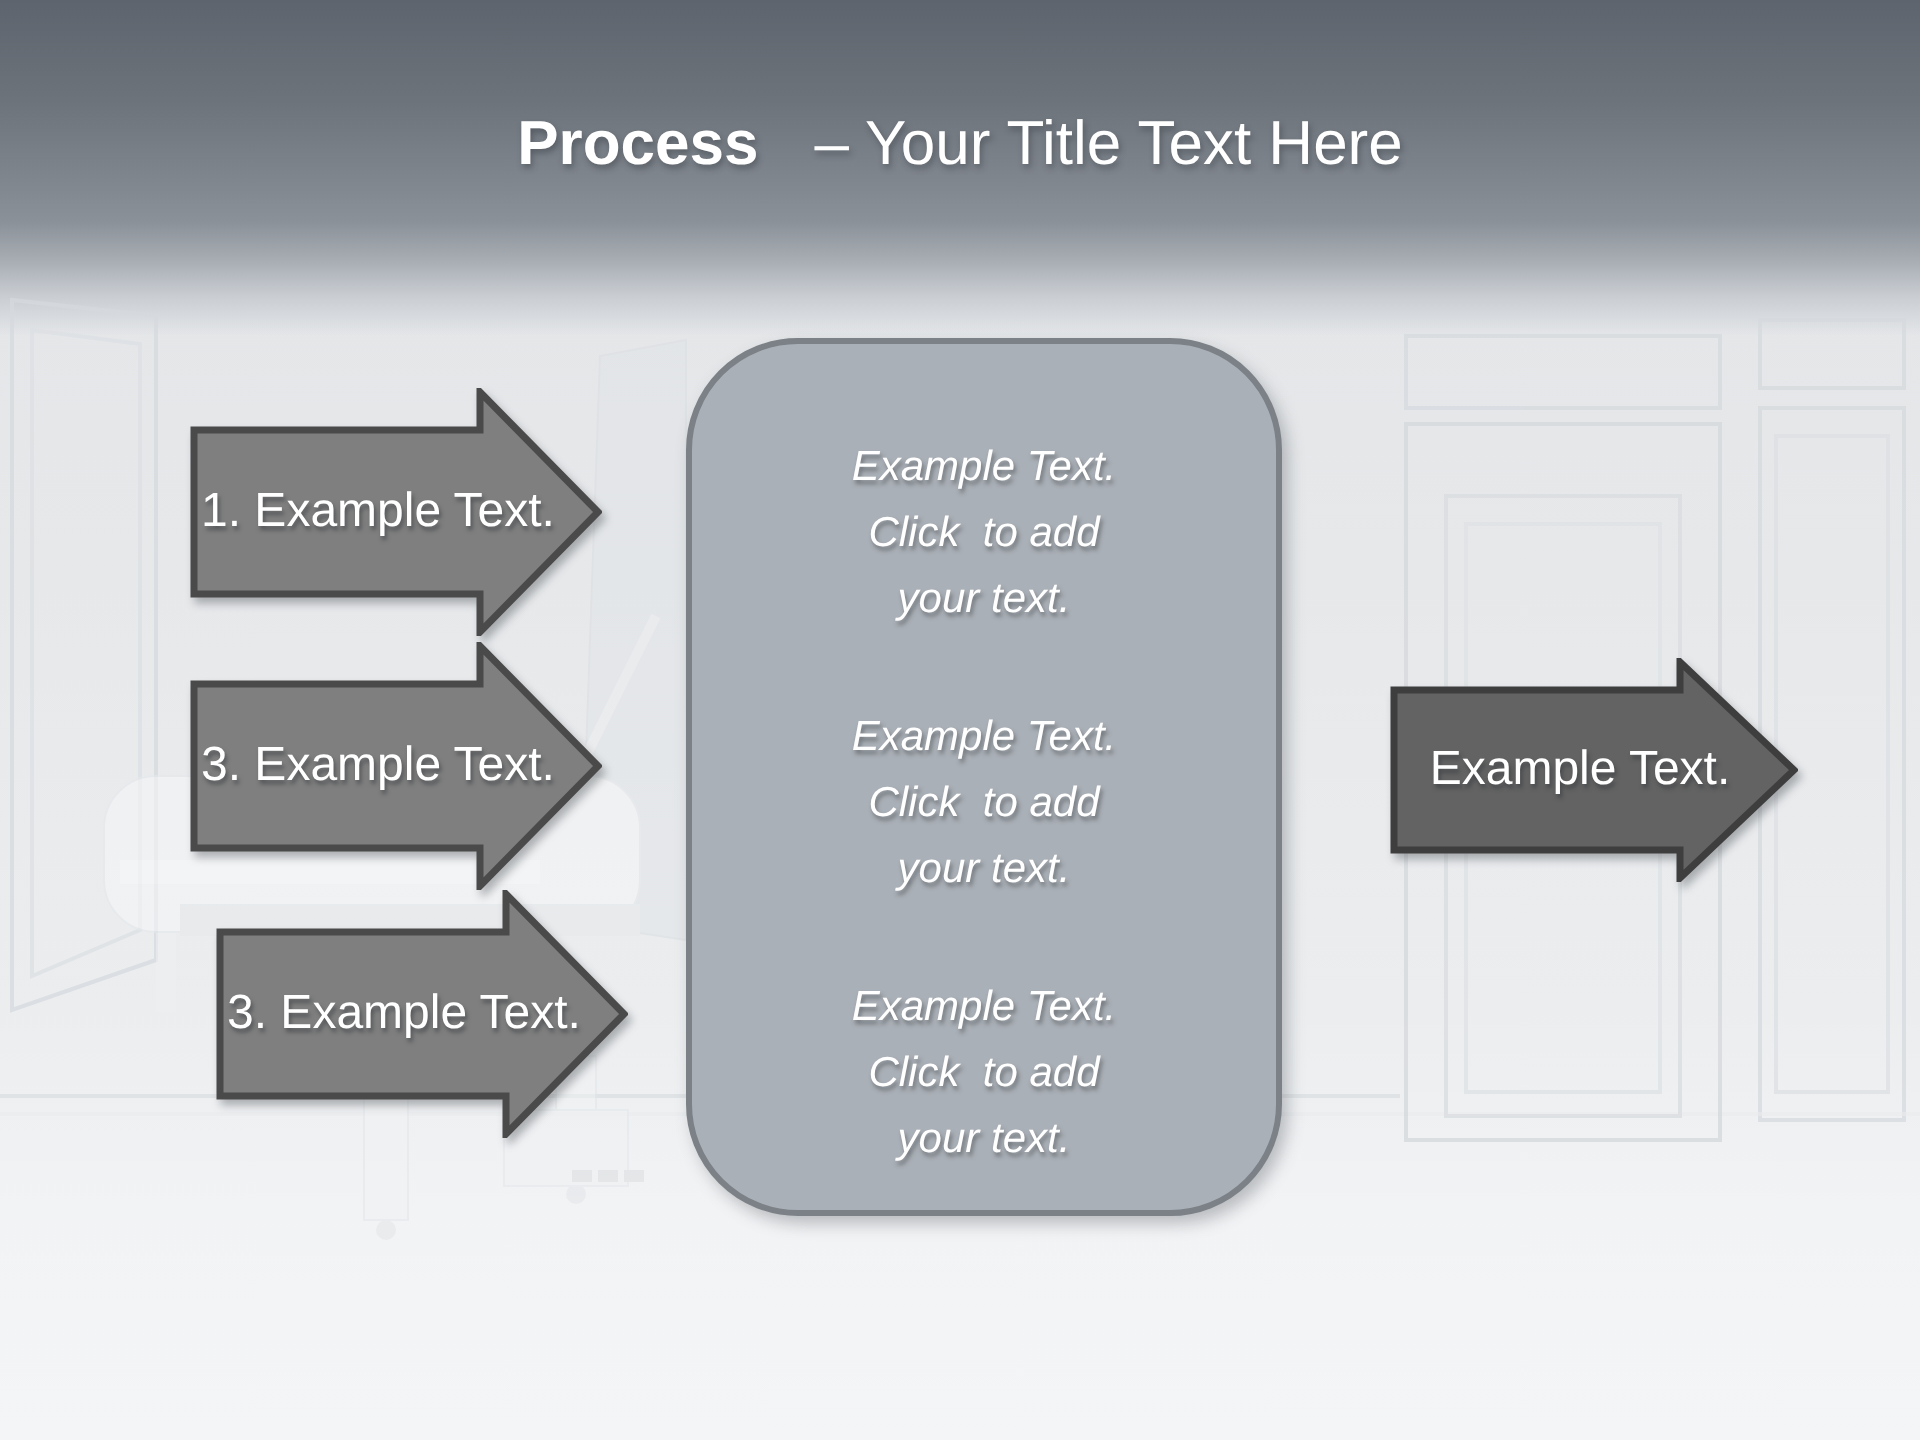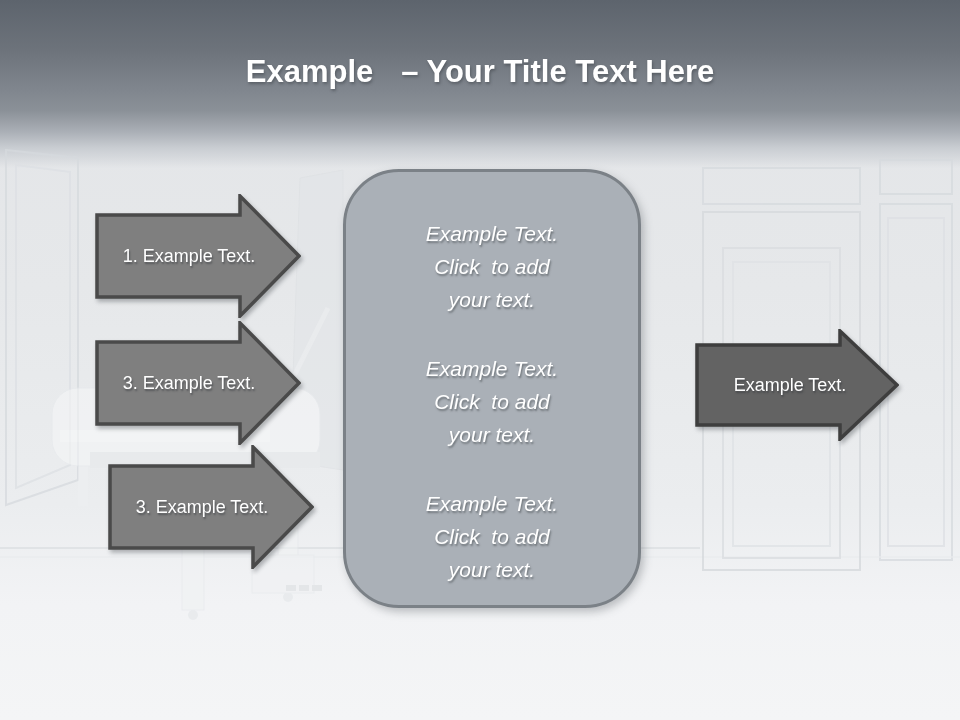--- a/index.html
+++ b/index.html
@@ -16,29 +16,29 @@
       var(--header-top,#5d646d) 0%, #6d737b 30%, #81878f 55%,
       var(--header-mid,#8b9198) 66%, #a9aeb5 78%, #c9cdd2 88%,
       rgba(227,229,232,0) 100%);
   }
   .title {
     position:absolute; top:54px; left:0; width:960px; margin:0;
     text-align:center; color:#fff; font-size:31px; font-weight:400;
     text-shadow:1px 2px 3px rgba(40,45,50,0.40); cursor:default;
   }
   .title-bold { font-weight:700; }
-  .title-rest { margin-left:28px; font-weight:700; }
+  .title-rest { margin-left:28px; font-weight:400; }
   
   .bg-decor { position:absolute; top:0; left:0; pointer-events:none; }
   
   .arrow { position:absolute; }
   .arrow svg { display:block; filter:drop-shadow(2px 3px 2px rgba(70,75,80,0.40)); }
   .arrow-label {
     position:absolute; display:flex; align-items:center; justify-content:center;
-    color:#fff; font-size:18px; text-shadow:1px 2px 2px rgba(45,50,55,0.55);
+    color:#fff; font-size:24px; text-shadow:1px 2px 2px rgba(45,50,55,0.55);
     white-space:pre-wrap; cursor:default;
   }
   .arrow-1 { left:95px; top:194px; }
   .arrow-2 { left:95px; top:321px; }
   .arrow-3 { left:108px; top:445px; }
   .arrow-left .arrow-label { left:0; top:21px; width:188px; height:82px; }
   .arrow-right { left:695px; top:329px; }
   .arrow-right .arrow-label { left:0; top:16px; width:190px; height:80px; }
   
   .center-box {
@@ -95,21 +95,21 @@
       <circle cx="193" cy="615" r="5" fill="#e2e5e8"></circle>
       <circle cx="288" cy="597" r="5" fill="#e2e5e8"></circle>
       <rect x="252" y="555" width="62" height="38" fill="#f0f1f3" stroke="#e4e7ea"></rect>
       <rect x="286" y="585" width="10" height="6" fill="#dadde0"></rect>
       <rect x="299" y="585" width="10" height="6" fill="#dadde0"></rect>
       <rect x="312" y="585" width="10" height="6" fill="#dadde0"></rect>
     </g>
   </svg>
 
   <h1 class="title">
-    <span class="title-bold">Example</span><span class="title-rest">– Your Title Text Here</span>
+    <span class="title-bold">Process</span><span class="title-rest">– Your Title Text Here</span>
   </h1>
 
   <div class="arrow arrow-left arrow-1">
     <svg width="206" height="124" viewBox="0 0 206 124">
       <polygon points="2,21 145,21 145,2 204,62 145,122 145,103 2,103" style="fill:var(--left-arrow-fill,#7f7f7f);stroke:var(--left-arrow-stroke,#4a4a4a);stroke-width:3.5"></polygon>
     </svg>
     <div class="arrow-label">1. Example Text.</div>
   </div>
 
   <div class="arrow arrow-left arrow-2">

